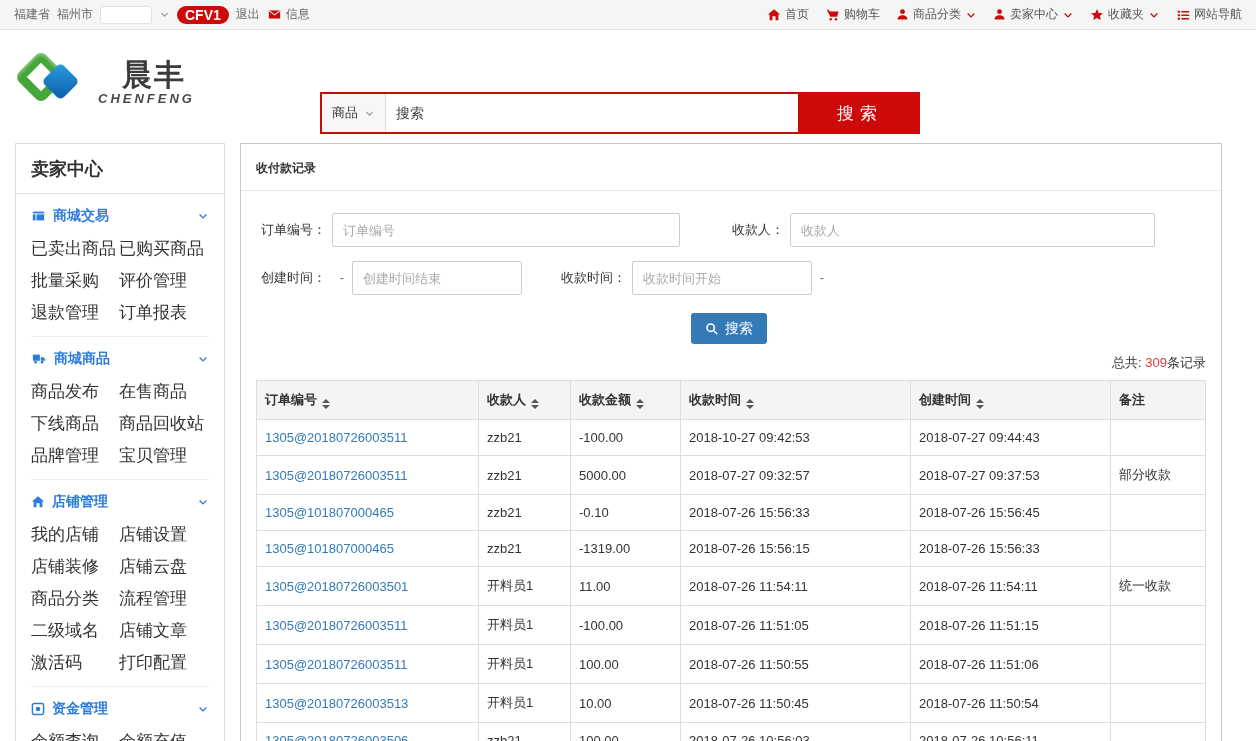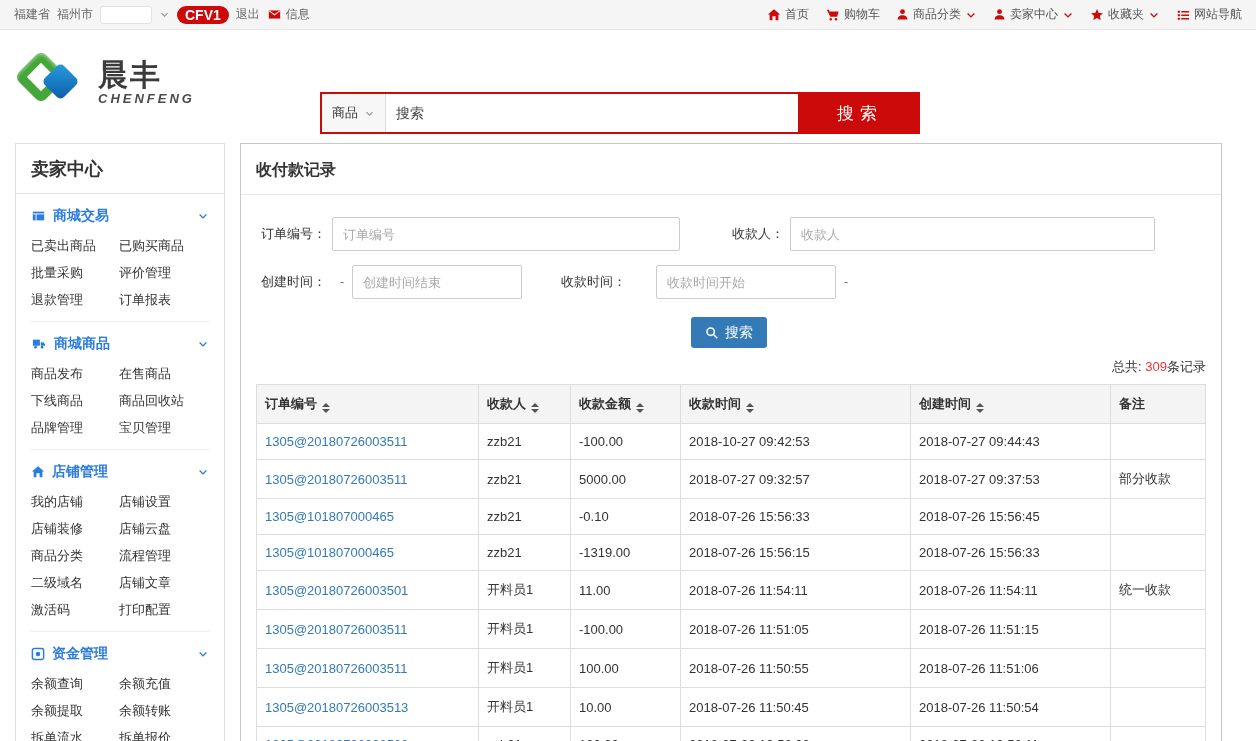--- a/index.html
+++ b/index.html
@@ -25,21 +25,21 @@
   .header { height:105px; background:#fff; position:relative; }
   .logo { position:absolute; left:14px; top:14px; display:flex; align-items:center; }
   .logo-mark { position:relative; width:76px; height:76px; }
   .lm-outer { position:absolute; left:8px; top:14px; width:38px; height:38px; transform:rotate(45deg);
     border:9px solid #45a639; border-radius:7px; }
   .lm-outer:after { content:""; position:absolute; left:-9px; top:-9px; width:38px; height:38px;
     border-radius:7px; box-shadow:inset 2px 2px 3px rgba(255,255,255,.35); }
   .lm-inner { position:absolute; left:33px; top:24px; width:27px; height:27px; transform:rotate(45deg);
     background:linear-gradient(135deg,#2b9de0,#0a5ca6); border-radius:5px; }
   .logo-text { margin-left:8px; }
-  .logo-cn { font-size:30px; font-weight:bold; color:#3b3b3b; letter-spacing:2px; line-height:1.1; }
+  .logo-cn { font-size:30px; font-weight:bold; color:#3b3b3b; letter-spacing:2px; line-height:1.1;margin-left:24px; }
   .logo-en { font-size:13px; font-weight:bold; color:#4a4a4a; letter-spacing:3px; font-style:italic; }
 
   .searchbar { position:absolute; left:320px; top:62px; display:flex; height:42px; }
   .search-box { display:flex; width:480px; border:2px solid var(--accent_red); background:#c2410c; }
   .search-cat { display:flex; align-items:center; gap:6px; padding:0 10px; background:#f7f7f7;
     border-right:1px solid #ddd; color:#333; font-size:13px; cursor:pointer; }
   .search-input { flex:1; border:0; outline:none; padding:0 10px; font-size:14px; color:#333;
     font-family:inherit; }
   .search-input::placeholder { color:#444; opacity:1; }
   .search-go { width:120px; border:0; background:var(--accent_red); color:#fff; font-size:17px;
@@ -49,36 +49,36 @@
   .sidebar { position:absolute; left:15px; top:143px; width:210px; height:700px;
     background:#fff; border:1px solid #ddd; }
   .sb-title { font-size:18px; font-weight:bold; color:#333; padding:13px 15px 12px;
     border-bottom:1px solid #e3e3e3; }
   .sb-sections { padding:0 15px; }
   .sb-sec { padding:13px 0 12px; border-bottom:1px solid #eee; }
   .sb-head { display:flex; align-items:center; gap:7px; cursor:pointer; }
   .sb-label { color:var(--section_blue); font-weight:bold; font-size:14px; }
   .sb-head .chev-r { margin-left:auto; }
   .sb-grid { display:grid; grid-template-columns:88px auto; row-gap:9px; margin-top:12px; }
-  .sb-item { font-size:13px; color:#333; }
+  .sb-item { font-size:17px; color:#333; }
 
   
   .main { position:absolute; left:240px; top:143px; width:982px; height:700px;
     background:#fff; border:1px solid #c9c9c9; }
-  .main-title { font-size:16px; font-weight:bold; color:#333; padding:16px 15px 13px;
+  .main-title { font-size:12px; font-weight:bold; color:#333; padding:16px 15px 13px;
     border-bottom:1px solid #e8e8e8; }
   .filters { padding:8px 15px 0; }
   .filter-row { display:flex; align-items:center; margin-top:14px; }
   .flabel { font-size:13px; color:#333; text-align:right; white-space:nowrap; margin-right:6px; }
   .flabel.w1 { width:70px; } .flabel.w2 { width:80px; }
   .fin { height:34px; border:1px solid #ccc; border-radius:2px; padding:0 10px; font-size:13px;
     color:#333; outline:none; font-family:inherit; }
   .fin::placeholder { color:#a9a9a9; opacity:1; }
   .fin.big1 { width:348px; } .fin.big2 { width:365px; }
-  .fin.d1 { width:170px; } .fin.d2 { width:180px;margin-left:24px; }
+  .fin.d1 { width:170px; } .fin.d2 { width:180px; }
   .dash { margin:0 8px; color:#666; }
   .grp2 { display:flex; align-items:center; margin-left:24px; }
   .btn-row { margin:18px 0 0 435px; }
   .btn-search { display:inline-flex; align-items:center; gap:6px; background:var(--button_blue);
     color:#fff; border:0; border-radius:3px; height:31px; padding:0 14px; font-size:14px;
     cursor:pointer; font-family:inherit; }
   .total-line { text-align:right; font-size:13px; color:#333; margin:10px 15px 8px; }
   .total-num { color:var(--count_red); }
 
   

